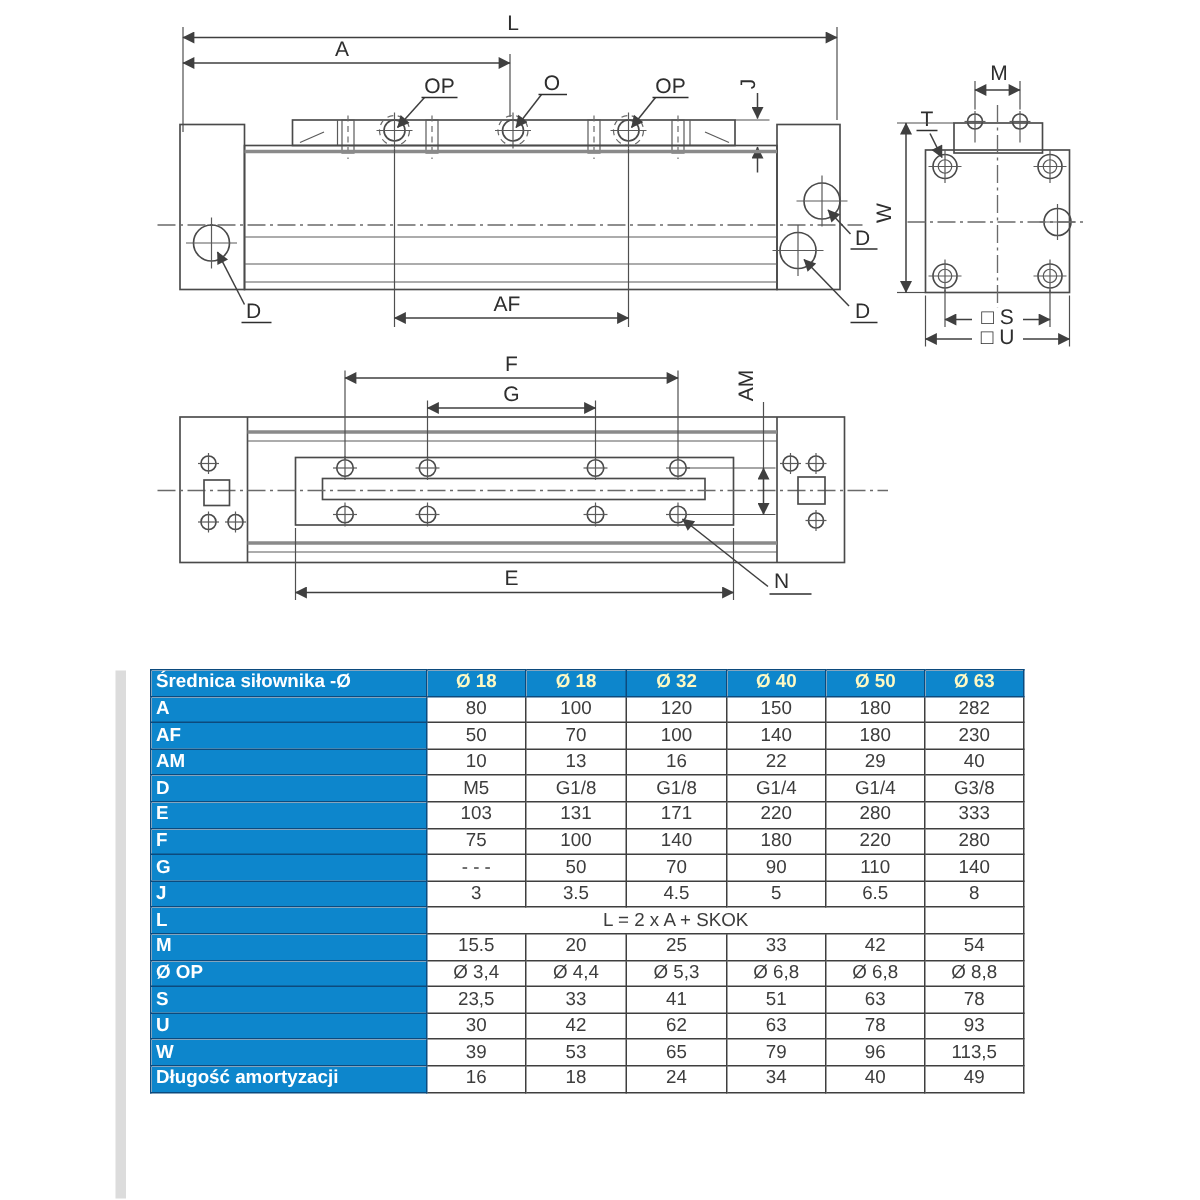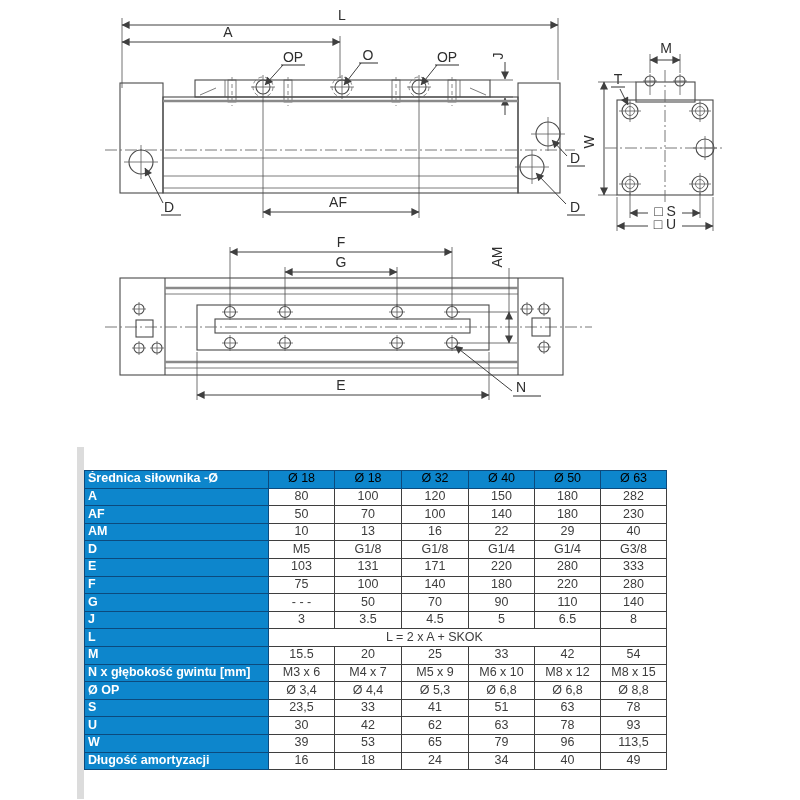--- a/index.html
+++ b/index.html
@@ -15,27 +15,27 @@
   .dash{stroke:#6a6a6a;stroke-width:0.8;fill:none;stroke-dasharray:4 3;}
   .dim{stroke:#3f3f3f;stroke-width:1;fill:none;marker-start:url(#arr);marker-end:url(#arr);}
   .dime{stroke:#3f3f3f;stroke-width:1;fill:none;marker-end:url(#arr);}
   .ldr{stroke:#3f3f3f;stroke-width:1;fill:none;marker-start:url(#arr);}
   .ext{stroke:#4f4f4f;stroke-width:0.8;fill:none;}
   .dlabel{font:14px "Liberation Sans",sans-serif;fill:#2e2e2e;}
   .ul{stroke:#2e2e2e;stroke-width:1;}
   .wbg{fill:#fff;}
 
   
-  #spec{position:absolute;left:84px;top:446px;width:582px;border-collapse:collapse;
-        table-layout:fixed;margin-top:24px;}
+  #spec{position:absolute;left:100px;top:446px;width:582px;border-collapse:collapse;
+        table-layout:fixed;}
   #spec td,#spec th{height:16.6px;font-size:12.5px;line-height:1.1;padding:0 3px;
         white-space:nowrap;overflow:hidden;}
   #spec .lbl{background:#0d86cc;color:#fff;font-weight:bold;text-align:left;
         border:1px solid #0c4a7d;}
-  #spec .hval{background:#0d86cc;color:#000000;font-weight:normal;text-align:center;
+  #spec .hval{background:#0d86cc;color:#fef9c3;font-weight:bold;text-align:center;
         border:1px solid #0c4a7d;}
   #spec .v{background:#fff;color:#3d3d3d;text-align:center;border:1px solid #3f3f3f;}
   #scan-shadow{position:absolute;left:77px;top:447px;width:7px;height:352px;
         background:#dcdcdc;}
 </style>
 </head>
 <body>
 
 <div id="page">
 
@@ -432,29 +432,20 @@
   <tr>
     <td class="lbl">M</td>
     <td class="v">15.5</td>
     <td class="v">20</td>
     <td class="v">25</td>
     <td class="v">33</td>
     <td class="v">42</td>
     <td class="v">54</td>
   </tr>
   <tr>
-    <td class="lbl">N x głębokość gwintu [mm]</td>
-    <td class="v">M3 x 6</td>
-    <td class="v">M4 x 7</td>
-    <td class="v">M5 x 9</td>
-    <td class="v">M6 x 10</td>
-    <td class="v">M8 x 12</td>
-    <td class="v">M8 x 15</td>
-  </tr>
-  <tr>
     <td class="lbl">Ø OP</td>
     <td class="v">Ø 3,4</td>
     <td class="v">Ø 4,4</td>
     <td class="v">Ø 5,3</td>
     <td class="v">Ø 6,8</td>
     <td class="v">Ø 6,8</td>
     <td class="v">Ø 8,8</td>
   </tr>
   <tr>
     <td class="lbl">S</td>

